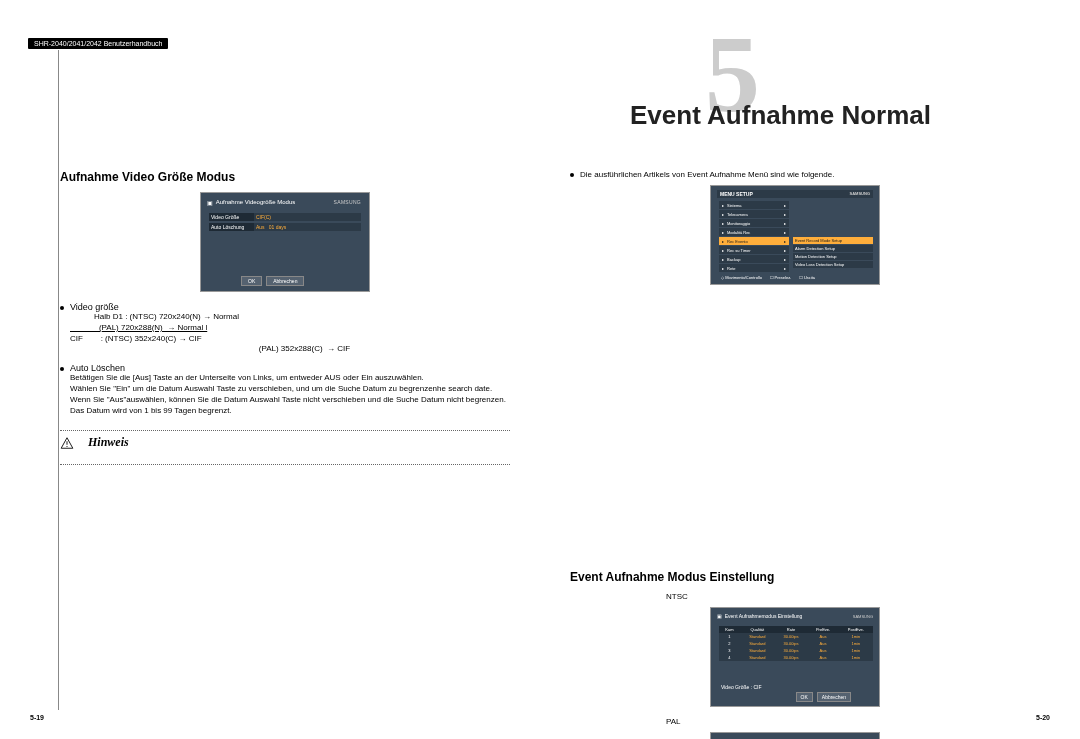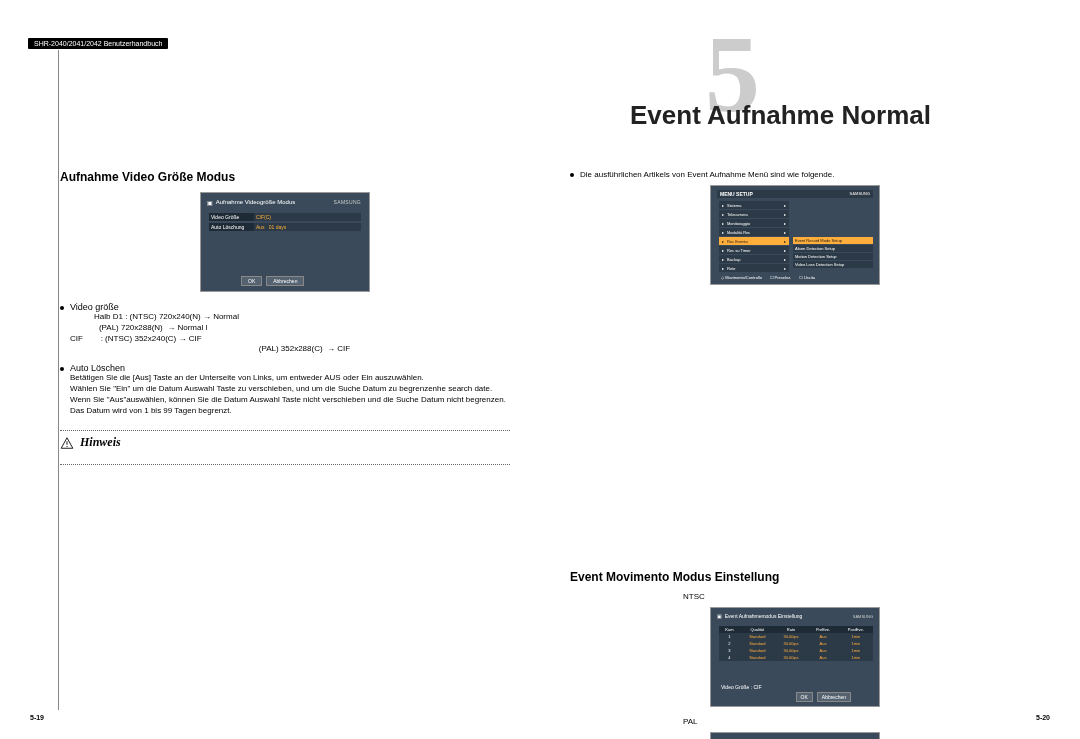--- a/index.html
+++ b/index.html
@@ -97,30 +97,30 @@
   .shotC .vg { position:absolute; bottom:16px; left:10px; font-size:5px; color:#fff; }
   .shotC .btns { position:absolute; bottom:4px; right:28px; display:flex; gap:4px; }
   .shotC .btn { background:#556270; color:#fff; font-size:5px; padding:1px 4px; border:1px solid #888; }
 
   .bullet { display:flex; gap:6px; margin-top:8px; }
   .bullet .dot { width:4px; height:4px; background:#000; border-radius:50%; margin-top:4px; flex-shrink:0; }
   .bullet .txt { font-size:9px; }
   .desc { font-size:8px; margin-left:10px; line-height:1.35; }
 
   .hinweis-sep { border:none; border-top:1px dotted #666; margin-top:14px; }
-  .hinweis-row { display:flex; align-items:center; gap:6px; margin-top:4px; }
+  .hinweis-row { display:flex; align-items:center; gap:14px; margin-top:4px; }
   .warn-icon { width:14px; height:14px; }
   .warn-icon svg { width:14px; height:14px; }
   .hinweis-title { font-style:italic; font-weight:bold; font-size:12px; font-family: Georgia, serif; }
   .hinweis-body { font-style:italic; font-weight:bold; font-size:8px; margin-top:2px; margin-left:20px; font-family: Georgia, serif; }
 
   .right-intro { font-size:8px; margin-top:140px; display:flex; gap:6px; }
   .right-intro .dot { width:4px; height:4px; background:#000; border-radius:50%; margin-top:3px; flex-shrink:0; }
 
-  .smlabel { font-size:8px; margin-top:6px; margin-left:81px;padding-left:32px; }
+  .smlabel { font-size:8px; margin-top:6px; margin-left:64px;padding-left:32px; }
 
   .pgnum { position:absolute; bottom:18px; font-size:7px; font-weight:bold; }
   .pgnum.left { left:30px; }
   .pgnum.right { right:30px; }
 </style>
 </head>
 <body>
 
 <div class="spread">
 
@@ -150,21 +150,21 @@
       </div>
     </div>
 
     <div id="left-bullets">
         <div>
           <div class="bullet">
             <span class="dot"></span>
             <span class="txt">Video größe</span>
           </div>
           <div class="desc" style="white-space: pre; margin-left: 34px;">Halb D1 : (NTSC) 720x240(N) → Normal</div>
-          <div class="desc" style="white-space: pre;">             (PAL) 720x288(N)  → Normal l</div>
+          <div class="desc" style="white-space: pre; text-decoration: underline;">             (PAL) 720x288(N)  → Normal l</div>
           <div class="desc" style="white-space: pre;">CIF        : (NTSC) 352x240(C) → CIF</div>
           <div class="desc" style="white-space: pre; text-align: center;">             (PAL) 352x288(C)  → CIF</div>
         </div>
         <div>
           <div class="bullet">
             <span class="dot"></span>
             <span class="txt">Auto Löschen</span>
           </div>
           <div class="desc" style="white-space: pre;">Betätigen Sie die [Aus] Taste an der Unterseite von Links, um entweder AUS oder Ein auszuwählen.</div>
           <div class="desc" style="white-space: pre;">Wählen Sie "Ein" um die Datum Auswahl Taste zu verschieben, und um die Suche Datum zu begrenzenhe search date.</div>
@@ -219,21 +219,21 @@
           <div class="sub" style="top: 67px;">Motion Detection Setup</div>
           <div class="sub" style="top: 75px;">Video Loss Detection Setup</div>
         </div>
       <div class="foot">
         <span>◇ <span>Movimento/Controllo</span></span>
         <span>☐ <span>Preselez.</span></span>
         <span>☐ <span>Uscita</span></span>
       </div>
     </div>
 
-    <h2 class="section first">Event Movimento Modus Einstellung</h2>
+    <h2 class="section first">Event Aufnahme Modus Einstellung</h2>
 
     <div class="smlabel">NTSC</div>
     <div class="screenshot shotC">
       <div class="titlebar">
           <span>▣</span>
           <span>Event Aufnahmemodus Einstellung</span>
           <span class="brand">SAMSUNG</span>
         </div>
       <table>
           <thead>

